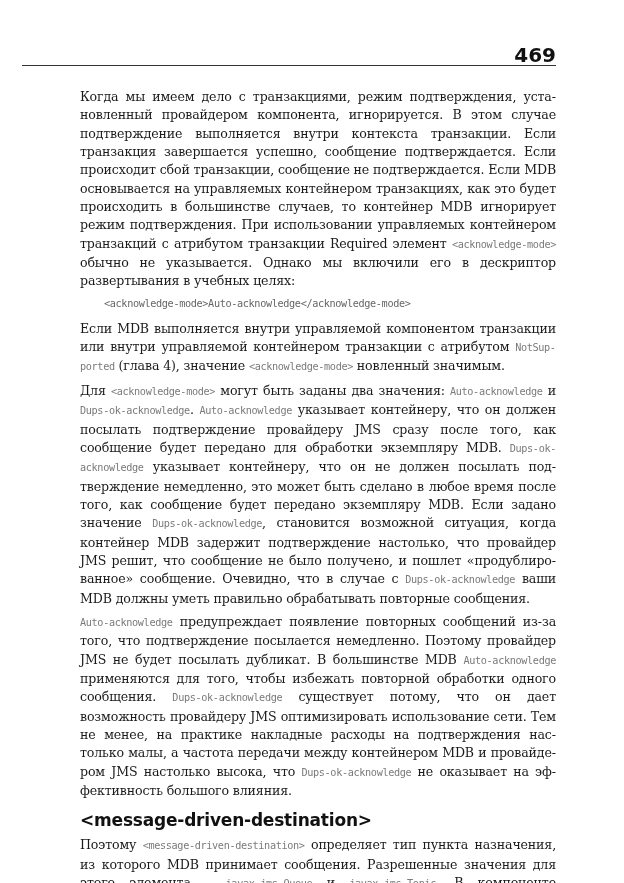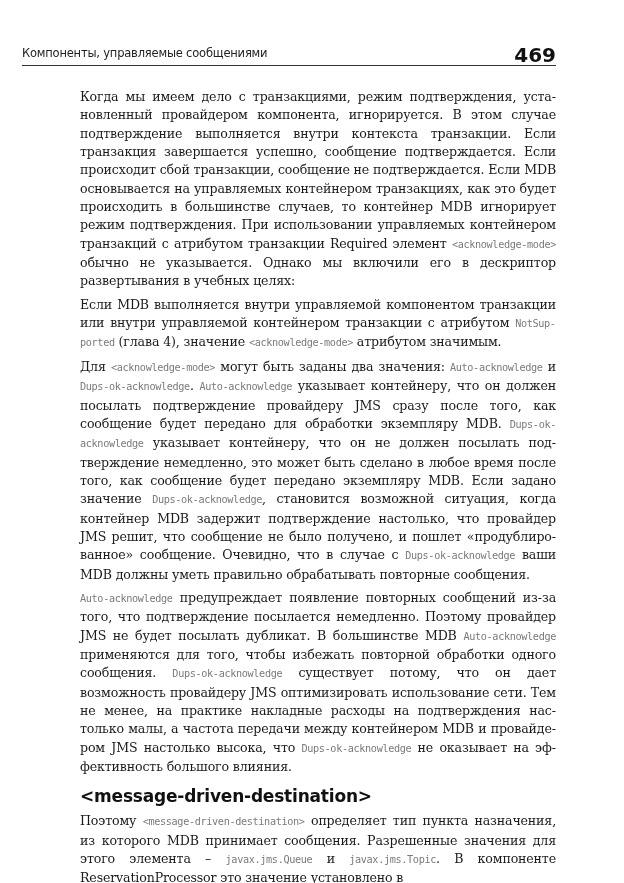--- a/index.html
+++ b/index.html
@@ -26,24 +26,24 @@
     }
     h2.section-heading {
       font-family: "DejaVu Sans", sans-serif; font-size: 17px; font-weight: bold;
       margin: 8px 0 4px 0; line-height: 24px; color: #111; letter-spacing: -0.2px; text-align: left;
     }
   </style>
 </head>
 <body>
 
 <div class="page-header">
-  <span class="running-head">Компоненты, управляемые сообщениями</span>
   <span class="page-number">469</span>
 </div>
 
 <div class="content" id="content">
     <p><span>Когда мы имеем дело с транзакциями, режим подтверждения, уста­новленный провайдером компонента, игнорируется. В этом случае подтверждение выполняется внутри контекста транзакции. Если транзакция завершается успешно, сообщение подтверждается. Если происходит сбой транзакции, сообщение не подтверждается. Если MDB основывается на управляемых контейнером транзакциях, как это будет происходить в большинстве случаев, то контейнер MDB иг­норирует режим подтверждения. При использовании управляемых контейнером транзакций с атрибутом транзакции Required элемент </span><code>&lt;acknowledge-mode&gt;</code><span> обычно не указывается. Однако мы включили его в дескриптор развертывания в учебных целях:</span></p>
-    <p><span>Если MDB выполняется внутри управляемой компонентом транзакции или внутри управляемой контейнером транзакции с атрибутом </span><code>NotSup­ported</code><span> (глава 4), значение </span><code>&lt;acknowledge-mode&gt;</code><span> атрибутом значимым.</span></p>
+    <div class="code-block">&lt;acknowledge-mode&gt;Auto-acknowledge&lt;/acknowledge-mode&gt;</div>
+    <p><span>Если MDB выполняется внутри управляемой компонентом транзакции или внутри управляемой контейнером транзакции с атрибутом </span><code>NotSup­ported</code><span> (глава 4), значение </span><code>&lt;acknowledge-mode&gt;</code><span> новленный значимым.</span></p>
     <p><span>Для </span><code>&lt;acknowledge-mode&gt;</code><span> могут быть заданы два значения: </span><code>Auto-acknow­ledge</code><span> и </span><code>Dups-ok-acknowledge</code><span>. </span><code>Auto-acknowledge</code><span> указывает контейнеру, что он должен посылать подтверждение провайдеру JMS сразу после того, как сообщение будет передано для обработки экземпляру MDB. </span><code>Dups-ok-acknowledge</code><span> указывает контейнеру, что он не должен посылать под­тверждение немедленно, это может быть сделано в любое время после того, как сообщение будет передано экземпляру MDB. Если задано значение </span><code>Dups-ok-acknowledge</code><span>, становится возможной ситуация, когда контейнер MDB задержит подтверждение настолько, что провайдер JMS решит, что сообщение не было получено, и пошлет «продублиро­ванное» сообщение. Очевидно, что в случае с </span><code>Dups-ok-acknowledge</code><span> ваши MDB должны уметь правильно обрабатывать повторные сообщения.</span></p>
     <p><code>Auto-acknowledge</code><span> предупреждает появление повторных сообщений из-за того, что подтверждение посылается немедленно. Поэтому провай­дер JMS не будет посылать дубликат. В большинстве MDB </span><code>Auto-acknow­ledge</code><span> применяются для того, чтобы избежать повторной обработки од­ного сообщения. </span><code>Dups-ok-acknowledge</code><span> существует потому, что он дает возможность провайдеру JMS оптимизировать использование сети. Тем не менее, на практике накладные расходы на подтверждения нас­только малы, а частота передачи между контейнером MDB и провайде­ром JMS настолько высока, что </span><code>Dups-ok-acknowledge</code><span> не оказывает на эф­фективность большого влияния.</span></p>
     <h2 class="section-heading">&lt;message-driven-destination&gt;</h2>
     <p><span>Поэтому </span><code>&lt;message-driven-destination&gt;</code><span> определяет тип пункта назначе­ния, из которого MDB принимает сообщения. Разрешенные значения для этого элемента – </span><code>javax.jms.Queue</code><span> и </span><code>javax.jms.Topic</code><span>. В компоненте ReservationProcessor это значение установлено в </span></p>
   </div>
 
 </body></html>

